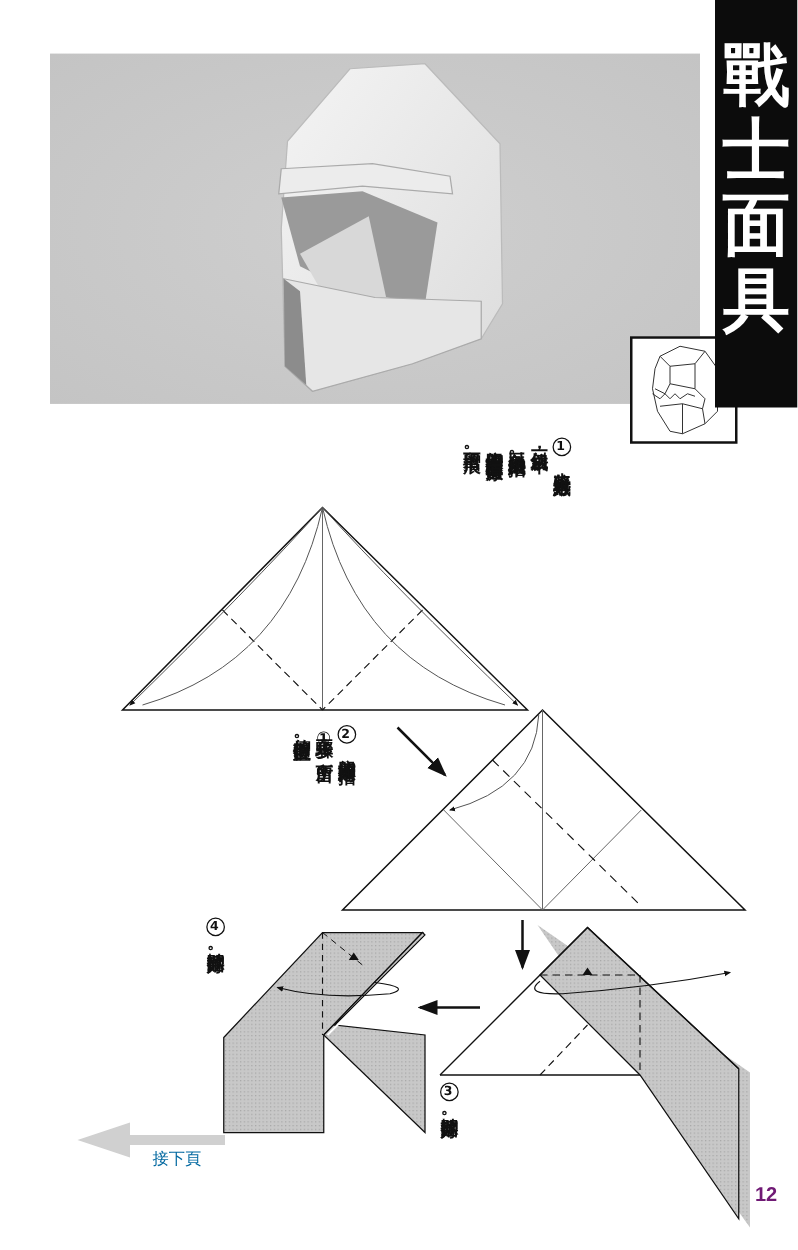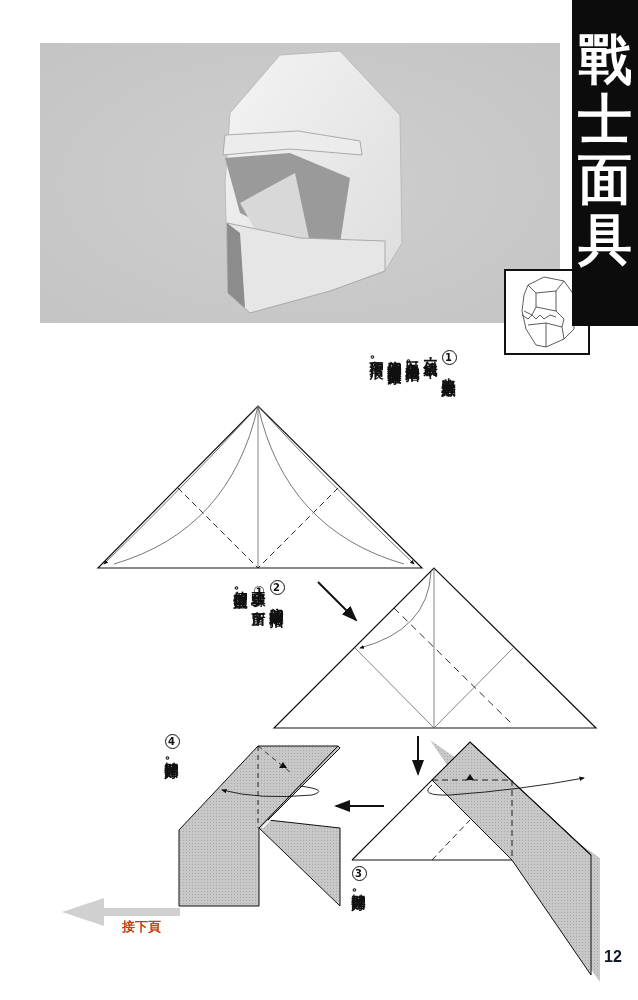--- a/index.html
+++ b/index.html
@@ -13,22 +13,22 @@
   .titlebar { position:absolute; left:572px; top:0; width:66px; height:326px; background:#0c0c0c; }
   .title-char { display:block; color:#fff; font-family:"DejaVu Sans", sans-serif; font-weight:bold;
                 font-size:54px; line-height:60px; text-align:center; width:66px; }
   .title-wrap { position:absolute; top:30px; left:0; }
   .vtext { position:absolute; writing-mode:vertical-rl; font-family:"DejaVu Sans", sans-serif;
            font-size:14px; line-height:18px; letter-spacing:1px; color:#111; font-weight:bold; }
   .circ { display:inline-block; border:1.5px solid #111; border-radius:50%; width:13px; height:13px;
           font-size:10px; line-height:13px; text-align:center; writing-mode:horizontal-tb;
           margin-bottom:2px; }
   .diagram { position:absolute; left:0; top:0; }
-  .next-label { position:absolute; left:122px; top:918px; font-size:13px; font-weight:bold; color:#c2410c; }
-  .page-num { position:absolute; left:604px; top:948px; font-size:16px; font-weight:bold; color:#0f172a;
+  .next-label { position:absolute; left:122px; top:918px; font-size:13px; font-weight:normal; color:#0369a1; }
+  .page-num { position:absolute; left:604px; top:948px; font-size:16px; font-weight:bold; color:#701a75;
               font-family:"Liberation Sans", sans-serif; }
 </style>
 </head>
 <body>
 
 <div class="photo">
   <svg width="520" height="280" viewBox="0 0 520 280">
     <defs>
       <linearGradient id="mg" x1="0" y1="0" x2="1" y2="1">
         <stop offset="0" stop-color="#f4f4f4"></stop>

